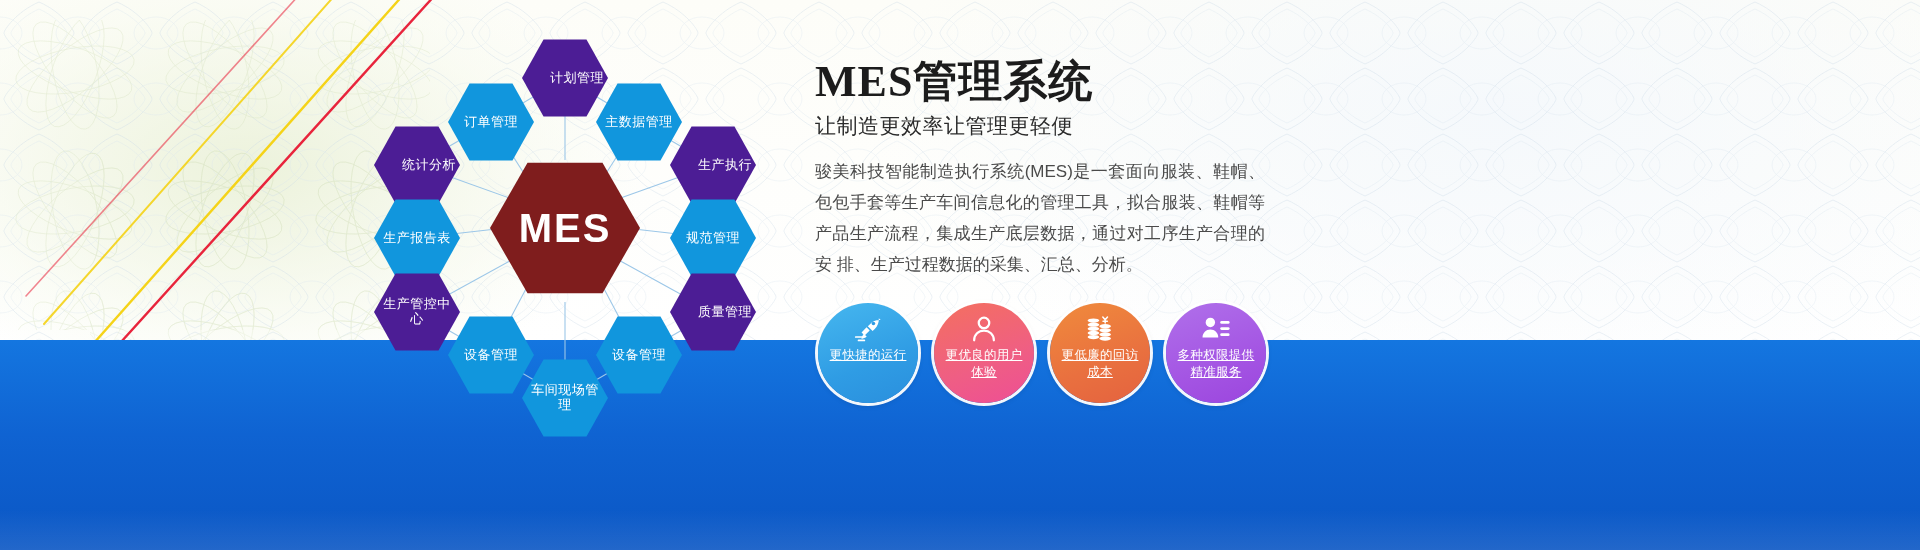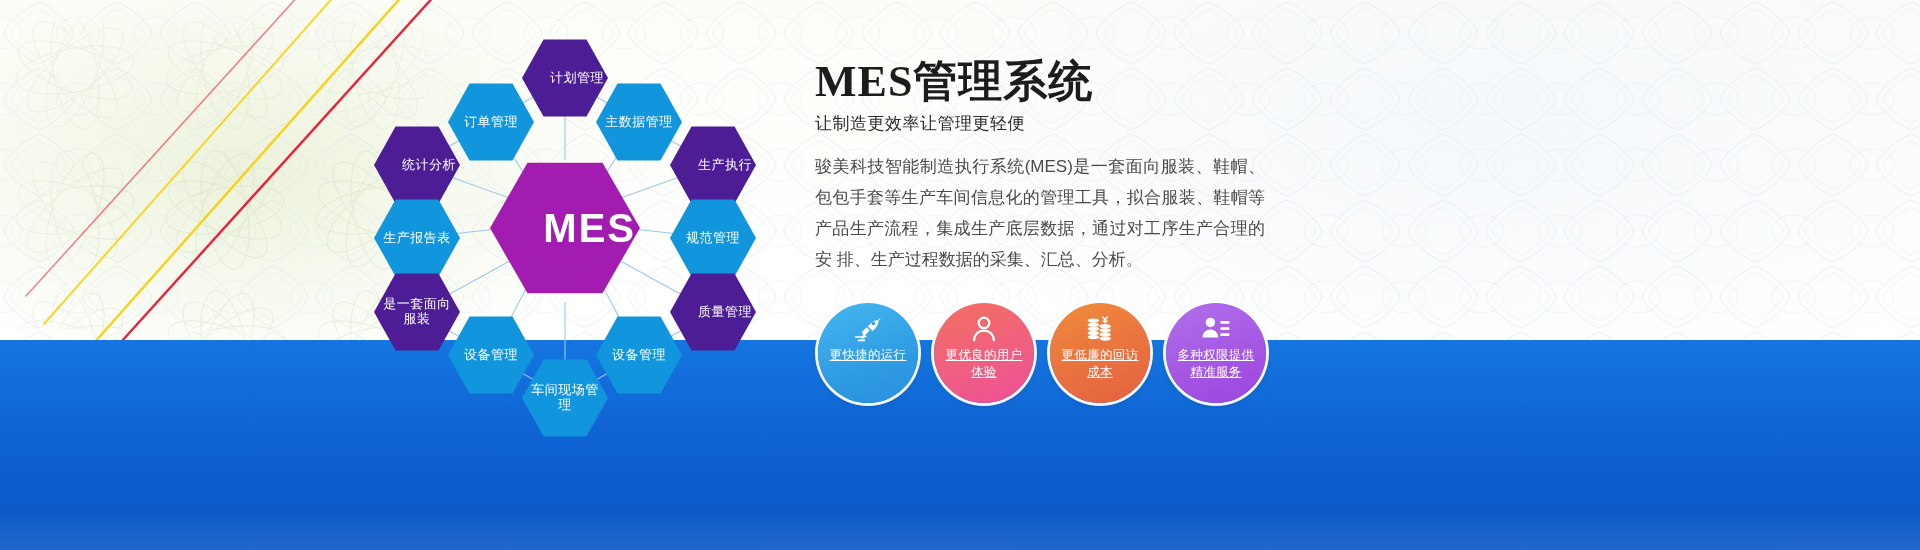--- a/index.html
+++ b/index.html
@@ -42,33 +42,33 @@
     position:absolute;display:flex;align-items:center;justify-content:center;
     text-align:center;color:#ffffff;line-height:1.15;
     -webkit-clip-path:polygon(25% 2%,75% 2%,100% 50%,75% 98%,25% 98%,0% 50%);
     clip-path:polygon(25% 2%,75% 2%,100% 50%,75% 98%,25% 98%,0% 50%);
     font-weight:400;letter-spacing:.5px;
   }
   .hex.small{width:86px;height:80px;font-size:13px;}
   .hex.green{background:#4c1d95;justify-content:flex-end;}
   .hex.blue{background:#1196dd;}
   .hex.center{
-    width:150px;height:136px;background:#a21caf;
-    font-size:40px;font-weight:bold;letter-spacing:2px;justify-content:flex-end;
+    width:150px;height:136px;background:#7f1d1d;
+    font-size:40px;font-weight:bold;letter-spacing:2px;
   }
   .hex span{display:block;padding:0 4px;}
   
   #right{position:absolute;left:815px;top:58px;width:620px;}
   .title{
     font-family:"Liberation Serif","DejaVu Serif",serif;
     font-size:44px;font-weight:bold;color:#1c1c1c;letter-spacing:1px;
     line-height:1.1;margin:0 0 6px 0;
   }
   .subtitle{
-    font-size:17px;color:#2b2b2b;letter-spacing:.5px;margin:0 0 16px 0;font-weight:400;
+    font-size:21px;color:#2b2b2b;letter-spacing:.5px;margin:0 0 16px 0;font-weight:400;
   }
   .para{
     font-size:17px;line-height:31px;color:#4a4a4a;margin:0;width:450px;
     text-align:justify;
   }
   
   #badges{position:absolute;left:818px;top:303px;display:flex;gap:16px;}
   .badge{
     width:100px;height:100px;border-radius:50%;
     display:flex;flex-direction:column;align-items:center;justify-content:flex-start;
@@ -176,21 +176,21 @@
     <div class="hex small green" style="left:370px;top:115px;">
       <span>生产执行</span>
       </div>
     <div class="hex small blue" style="left:74px;top:188px;font-family:Liberation Serif, serif;">
       <span>生产报告表</span>
       </div>
     <div class="hex small blue" style="left:370px;top:188px;">
       <span>规范管理</span>
       </div>
     <div class="hex small green" style="left:74px;top:262px;">
-      <span>是一套面向服装</span>
+      <span>生产管控中心</span>
       </div>
     <div class="hex small green" style="left:370px;top:262px;">
       <span>质量管理</span>
       </div>
     <div class="hex small blue" style="left:148px;top:305px;">
       <span>设备管理</span>
       </div>
     <div class="hex small blue" style="left:296px;top:305px;">
       <span>设备管理</span>
       </div>

